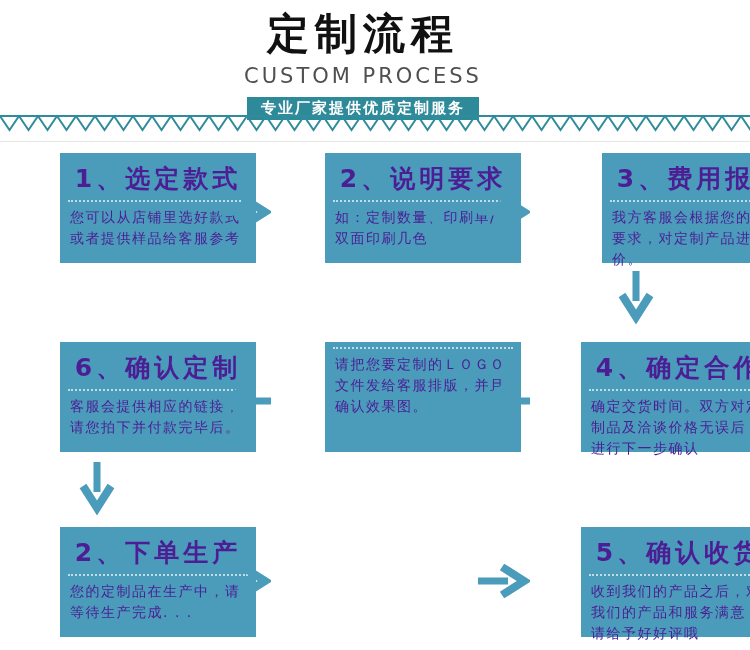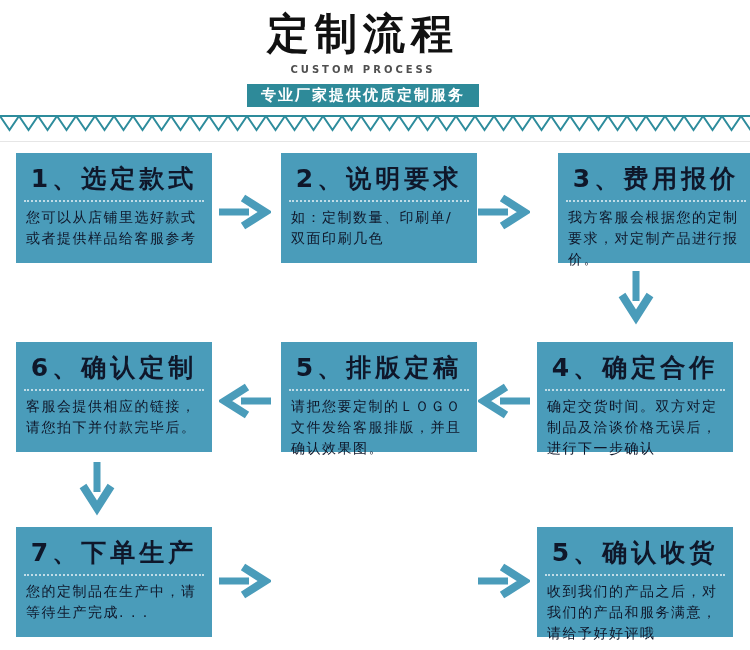--- a/index.html
+++ b/index.html
@@ -9,30 +9,30 @@
     --title:#111111;
     --subtitle:#4f4f4f;
   }
   *{box-sizing:border-box;margin:0;padding:0;}
   body{background:#ffffff;font-family:"DejaVu Sans","Liberation Sans",sans-serif;}
   .canvas{position:relative;width:750px;height:650px;background:#ffffff;overflow:hidden;}
 
   
   .headerwrap{position:absolute;left:0;top:0;width:726px;text-align:center;}
   .title{margin-top:6px;font-size:42px;font-weight:700;letter-spacing:6px;color:var(--title);}
-  .subtitle{margin-top:2px;font-size:10px;font-weight:700;letter-spacing:3px;color:var(--subtitle);}
+  .subtitle{margin-top:2px;font-size:21px;font-weight:400;letter-spacing:3px;color:var(--subtitle);}
   .banner{display:inline-block;margin-top:9px;height:23px;line-height:23px;padding:0 14px;
           background:var(--teal);color:#fff;font-size:15px;font-weight:600;letter-spacing:2px;}
 
   
   .zigzag{position:absolute;left:0;top:112px;width:750px;height:22px;}
   .hairline{position:absolute;left:0;top:141px;width:750px;height:1px;background:#e6e6e6;}
 
   
-  .box{position:absolute;width:196px;height:110px;background:var(--blue);color:#0f172a;}
+  .box{position:absolute;width:196px;height:110px;background:var(--blue);color:#4c1d95;margin-left:44px;}
   .box .head{margin-top:9px;text-align:center;font-size:25px;font-weight:700;letter-spacing:4px;white-space:nowrap;}
   .box .dots{margin:5px 8px 0 8px;height:0;border-top:2px dotted rgba(255,255,255,.65);}
   .box .desc{margin:5px 10px 0 10px;font-size:14px;letter-spacing:1.5px;line-height:1.5;}
 
   
   .arrow{position:absolute;color:var(--blue);}
   .arrow svg{display:block;}
   .flip svg{transform:scaleX(-1);}
 </style>
 </head>
@@ -72,32 +72,31 @@
     <div class="dots"></div>
     <div class="desc">我方客服会根据您的定制要求，对定制产品进行报价。</div>
   </div>
 
   <div class="box" style="left:16px;top:342px;">
     <div class="head">6、确认定制</div>
     <div class="dots"></div>
     <div class="desc">客服会提供相应的链接，请您拍下并付款完毕后。</div>
   </div>
   <div class="box" style="left:281px;top:342px;">
-    <div class="head">5、排版定稿</div>
     <div class="dots"></div>
     <div class="desc">请把您要定制的ＬＯＧＯ文件发给客服排版，并且确认效果图。</div>
   </div>
   <div class="box" style="left:537px;top:342px;">
     <div class="head">4、确定合作</div>
     <div class="dots"></div>
     <div class="desc">确定交货时间。双方对定制品及洽谈价格无误后，进行下一步确认</div>
   </div>
 
   <div class="box" style="left:16px;top:527px;">
-    <div class="head">7、下单生产</div>
+    <div class="head">2、下单生产</div>
     <div class="dots"></div>
     <div class="desc">您的定制品在生产中，请等待生产完成. . .</div>
   </div>
   <div class="box" style="left:537px;top:527px;">
     <div class="head">5、确认收货</div>
     <div class="dots"></div>
     <div class="desc">收到我们的产品之后，对我们的产品和服务满意，请给予好好评哦</div>
   </div>
 
   <div class="arrow" style="left:219px;top:192px;">

